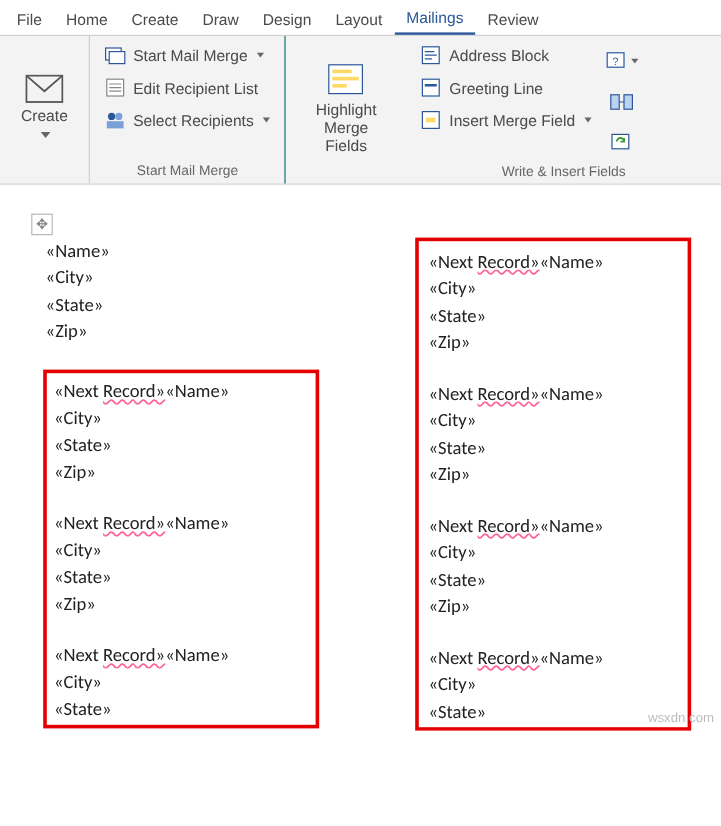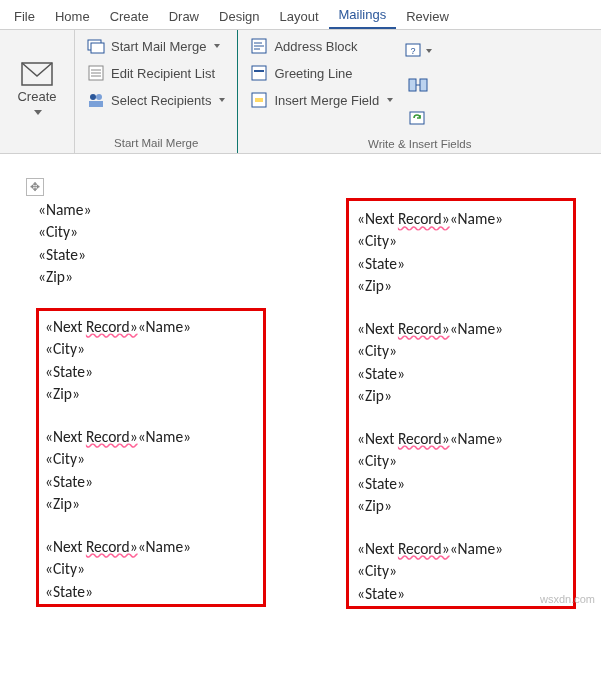--- a/index.html
+++ b/index.html
@@ -108,20 +108,38 @@
               </svg>
             </span>
           <span>Select Recipients</span>
           <span class="chev sm"></span>
         </div>
       </div>
     </div>
     <div class="group-label">Start Mail Merge</div>
   </div>
 
+  <div class="group" style="border-right:none;">
+    <div class="group-body">
+      <div class="bigbtn">
+        <span class="ico">
+          <svg width="34" height="30">
+              <rect x="3" y="3" width="28" height="24" fill="#fff" stroke="#2b579a"></rect>
+              <rect x="6" y="7" width="16" height="3" fill="#ffd966"></rect>
+              <rect x="6" y="13" width="22" height="3" fill="#ffd966"></rect>
+              <rect x="6" y="19" width="12" height="3" fill="#ffd966"></rect>
+            </svg>
+        </span>
+        <span class="lbl" style="max-width:72px;">
+          <span>Highlight Merge Fields</span>
+        </span>
+      </div>
+    </div>
+    <div class="group-label"></div>
+  </div>
 
   <div class="group" style="flex:1; border-right:none;">
     <div class="group-body">
       <div class="vstack">
         <div class="cmd">
           <span class="ico">
               <svg width="18" height="18">
                 <rect x="2" y="2" width="14" height="14" fill="#fff" stroke="#2b579a"></rect>
                 <line x1="4" y1="6" x2="12" y2="6" stroke="#2b579a"></line>
                 <line x1="4" y1="9" x2="14" y2="9" stroke="#2b579a"></line>

